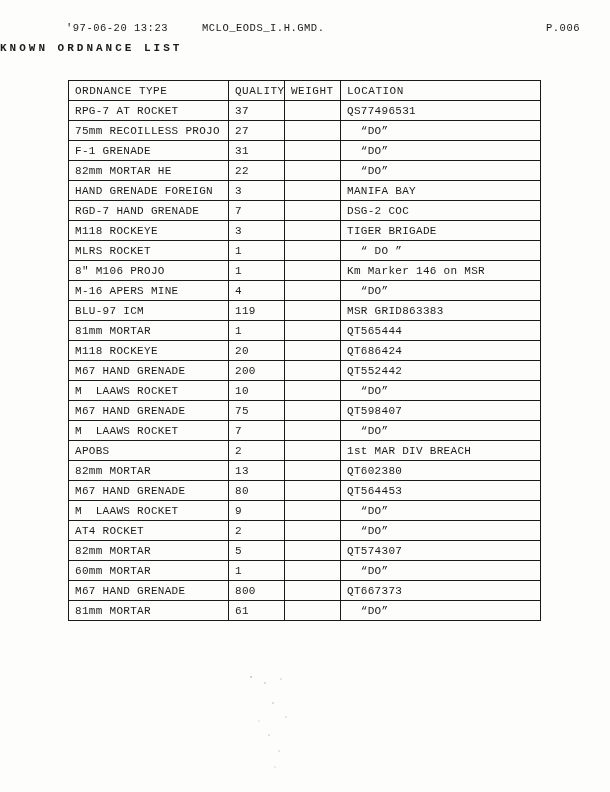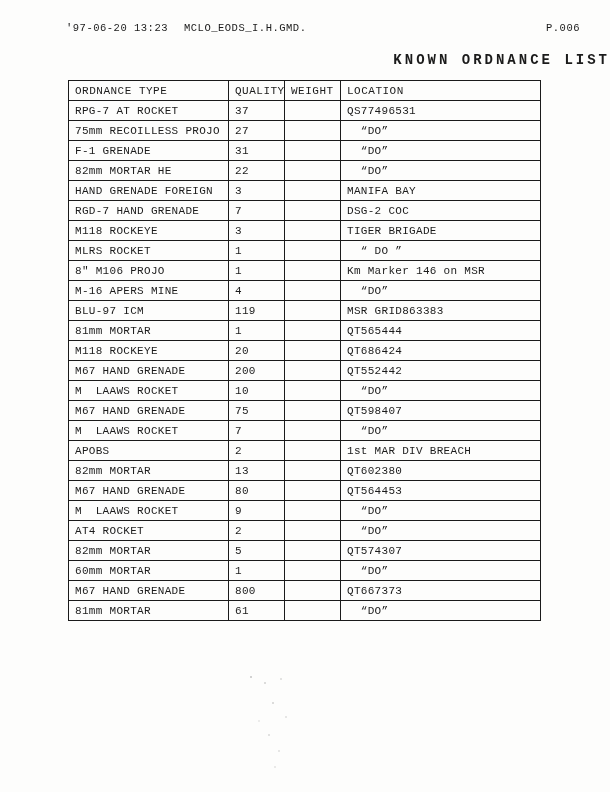--- a/index.html
+++ b/index.html
@@ -21,29 +21,29 @@
     top: 22px;
     left: 66px;
     right: 30px;
     display: flex;
     align-items: center;
     font-size: 10.5px;
     letter-spacing: 0.5px;
     white-space: pre;
     font-family: Liberation Mono, monospace;
   }
-  .fax-header .sender { margin-left: 16px; }
+  .fax-header .sender { margin-left: 34px; }
   .fax-header .page-num { margin-left: auto; }
   .doc-title {
     position: absolute;
-    top: 52px;
+    top: 42px;
     left: 0;
     width: 100%;
-    text-align: right;
-    font-size: 14px;
+    text-align: left;
+    font-size: 11px;
     font-weight: bold;
     letter-spacing: 3px;
   }
   table.ordnance {
     position: absolute;
     top: 80px;
     left: 68px;
     width: 472px;
     border-collapse: collapse;
     table-layout: fixed;

